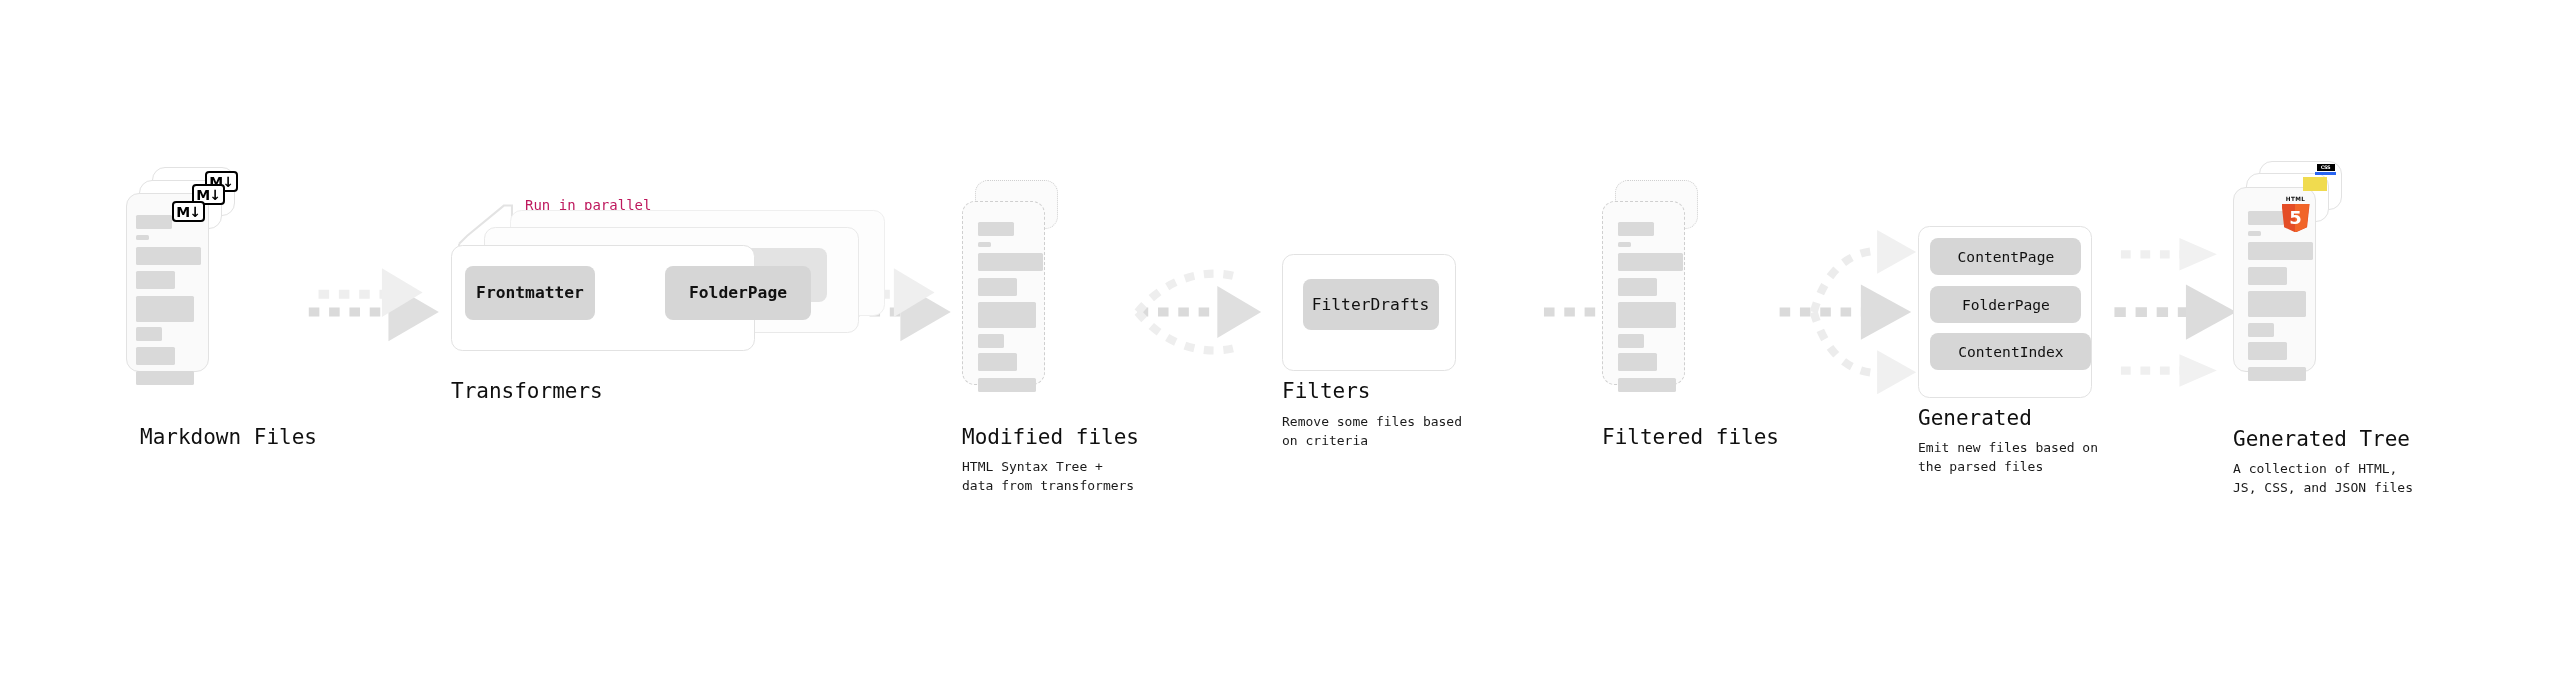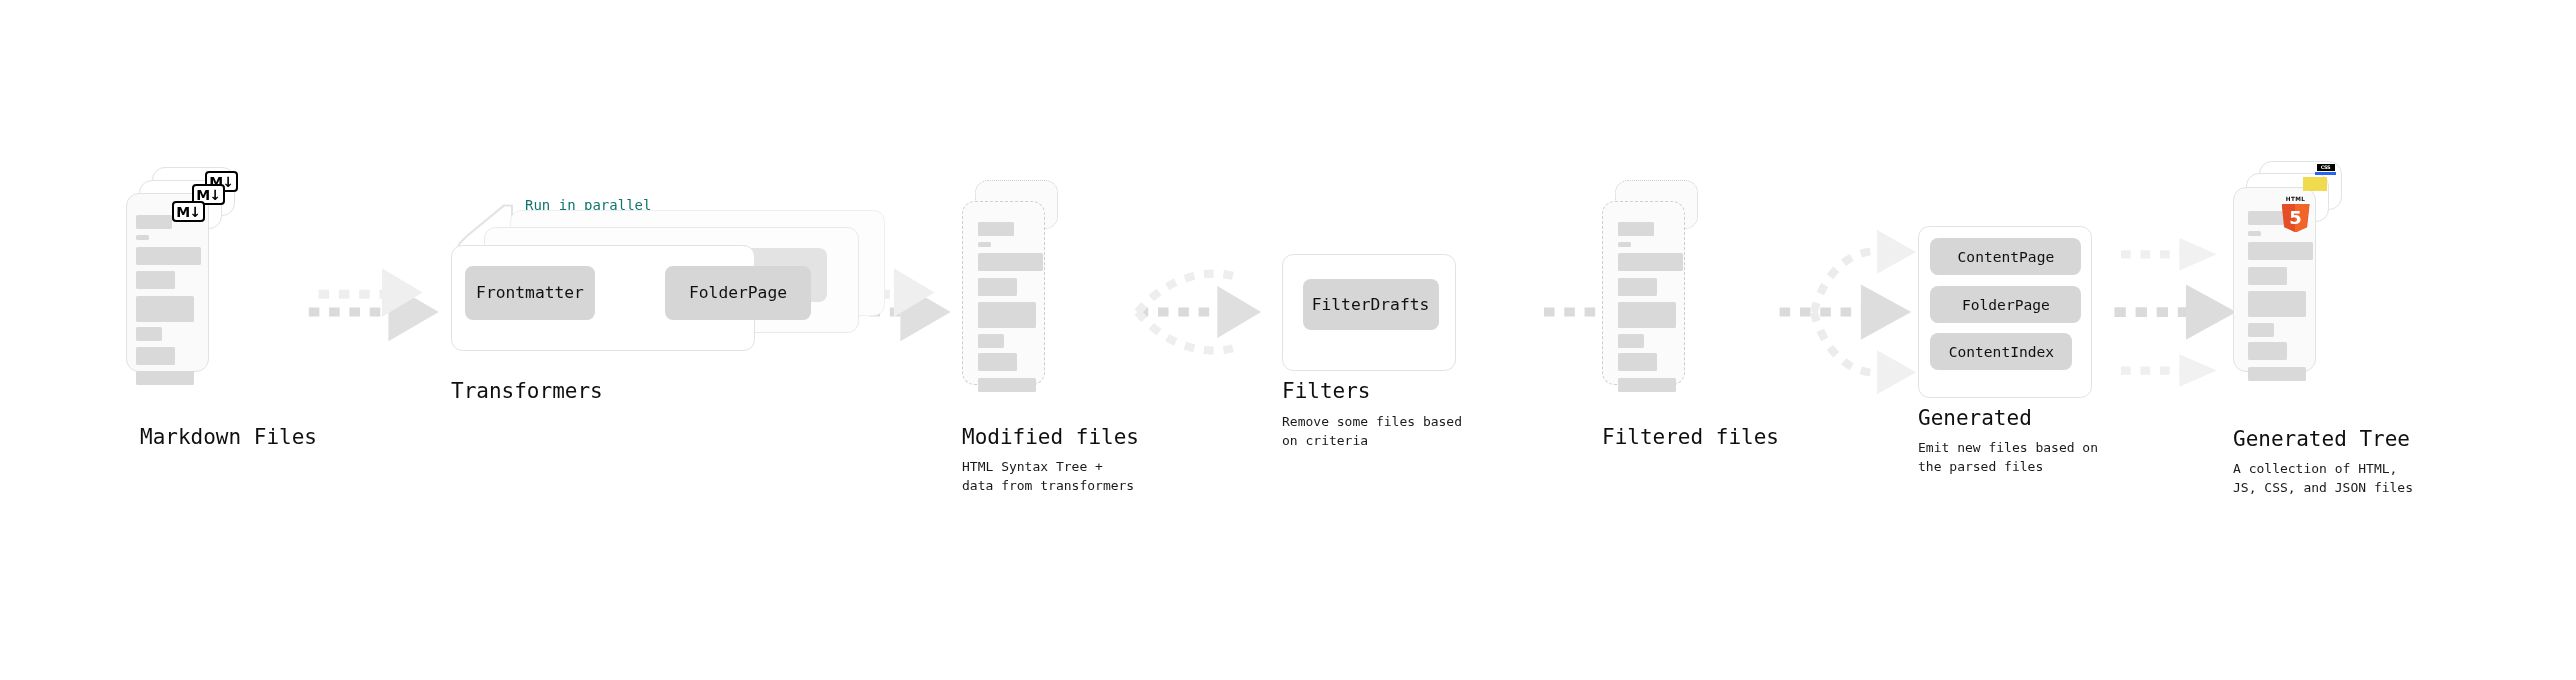--- a/index.html
+++ b/index.html
@@ -145,21 +145,21 @@
     font-family: "DejaVu Sans Mono", "Liberation Mono", monospace;
     font-size: 13px;
     color: #1a1a1a;
     line-height: 1.45;
     white-space: pre;
   }
   .parallel-label {
     position: absolute;
     font-family: "DejaVu Sans Mono", "Liberation Mono", monospace;
     font-size: 14px;
-    color: #0f766e;
+    color: #be185d;
     white-space: nowrap;
   }
 
   
   svg.overlay {
     position: absolute;
     left: 0; top: 0;
     width: 2576px; height: 681px;
     overflow: visible;
     pointer-events: none;
@@ -266,21 +266,21 @@
     <div class="group-box ghost1" style="left:59px; top:6.5px; width:375px; height:106px;">
       <div class="chip g1" style="left:26px; top:19.5px; width:114px; height:54px;"></div>
       <div class="chip g1" style="left:218px; top:19.5px; width:124px; height:54px;"></div>
     </div>
 
     <div class="group-box ghost2" style="left:32.5px; top:24.4px; width:375px; height:106px;">
       <div class="chip g2" style="left:26px; top:19.5px; width:114px; height:54px;"></div>
       <div class="chip g2" style="left:218px; top:19.5px; width:124px; height:54px;"></div>
     </div>
 
-    <div class="group-box" style="left:0px; top:42px; width:304px; height:106px;">
+    <div class="group-box" style="left:0px; top:42px; width:304px; height:106px;font-weight:bold;">
       <div class="chip" style="left:13px; top:19.5px; width:130px; height:54px;">Frontmatter</div>
       <div class="chip" style="left:213px; top:19.5px; width:146px; height:54px;">FolderPage</div>
     </div>
   </div>
   <div class="title" style="left:451px; top:379px;">Transformers</div>
 
   <div class="doc-stack" style="left:962px; top:180px;">
     <div class="doc-card dotted" style="left:13px; top:0px; width:83px; height:49px;"></div>
     <div class="doc-card dashed" style="left:0px; top:21px; width:83px; height:184px;">
       <div class="bar" style="left:14.6px; top:19.5px; width:36px; height:14px;"></div>
@@ -315,21 +315,21 @@
       <div class="bar" style="left:14.6px; top:132px; width:26px; height:14px;"></div>
       <div class="bar" style="left:14.6px; top:151px; width:39px; height:18px;"></div>
       <div class="bar" style="left:14.6px; top:176px; width:58px; height:14px;"></div>
     </div>
   </div>
   <div class="title" style="left:1602px; top:425px;">Filtered files</div>
 
   <div class="group-box" style="left:1918px; top:226px; width:174px; height:172px;">
     <div class="chip" style="left:11.4px; top:11.4px; width:151px; height:37px; font-size:14.6px;">ContentPage</div>
     <div class="chip" style="left:11.4px; top:59px; width:151px; height:37px; font-size:14.6px;">FolderPage</div>
-    <div class="chip" style="left:11.4px; top:106px; width:142px; height:37px; font-size:14.6px;">ContentIndex</div>
+    <div class="chip" style="left:11.4px; top:106px; width:161px; height:37px; font-size:14.6px;">ContentIndex</div>
   </div>
   <div class="title" style="left:1918px; top:406px;">Generated</div>
   <div class="caption" style="left:1918px; top:439px;">Emit new files based on
 the parsed files</div>
 
   <div class="doc-stack" style="left:2233px; top:161px;">
     <div class="doc-card ghost" style="left:26px; top:0px; width:83px; height:49px;"></div>
     <div class="doc-card ghost" style="left:13px; top:12.2px; width:83px; height:49px;"></div>
     <div class="doc-card" style="left:0px; top:26px; width:83px; height:185px;">
       <div class="bar" style="left:14px; top:23px; width:36px; height:14px;"></div>

